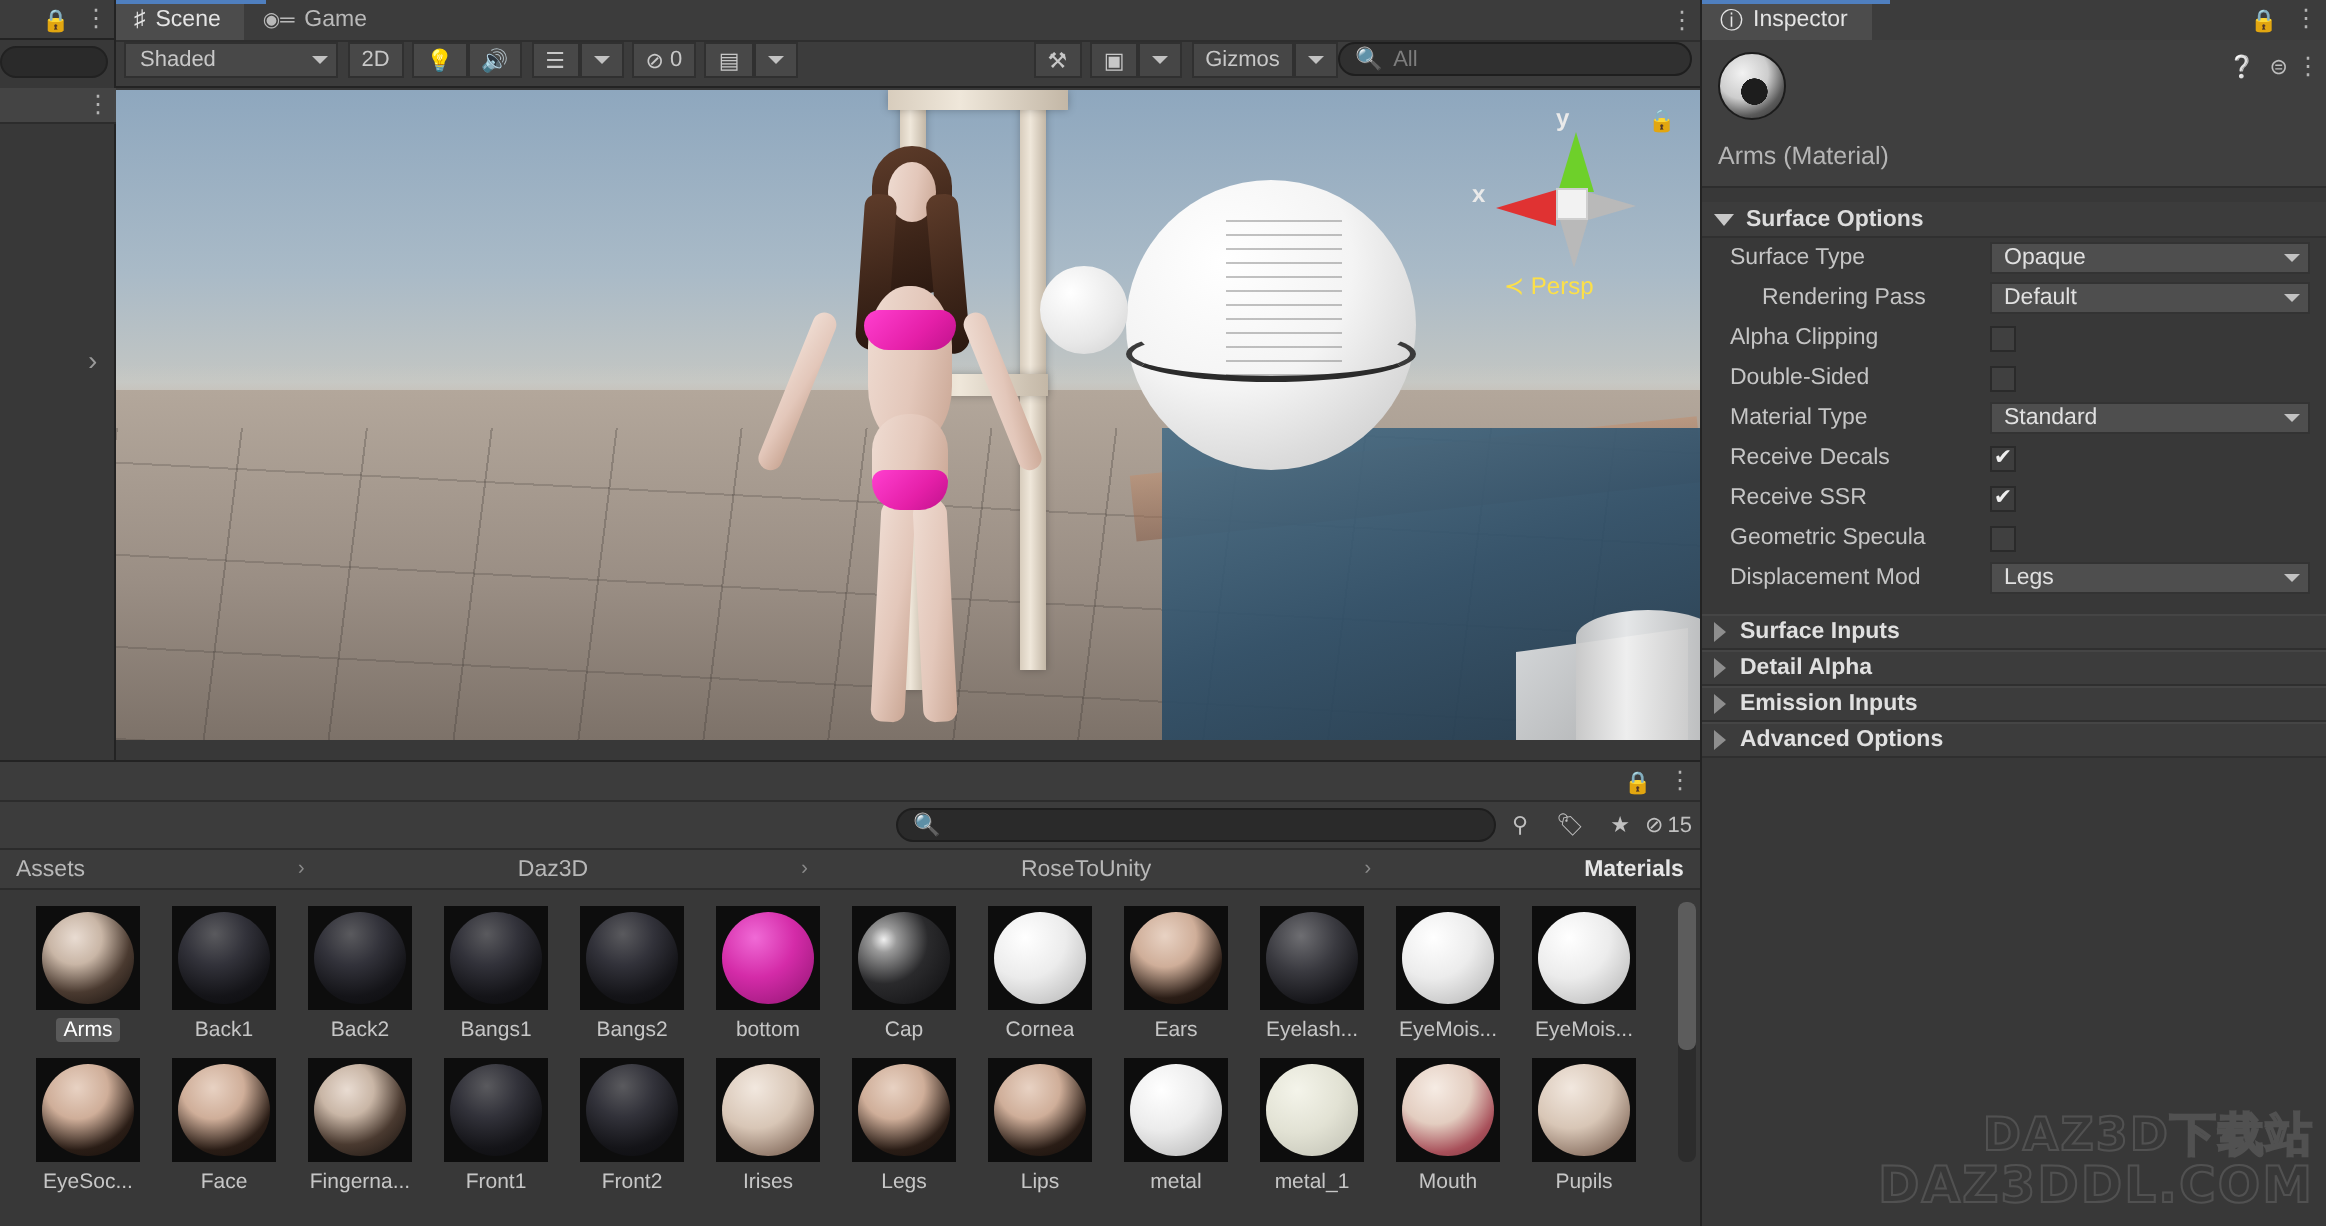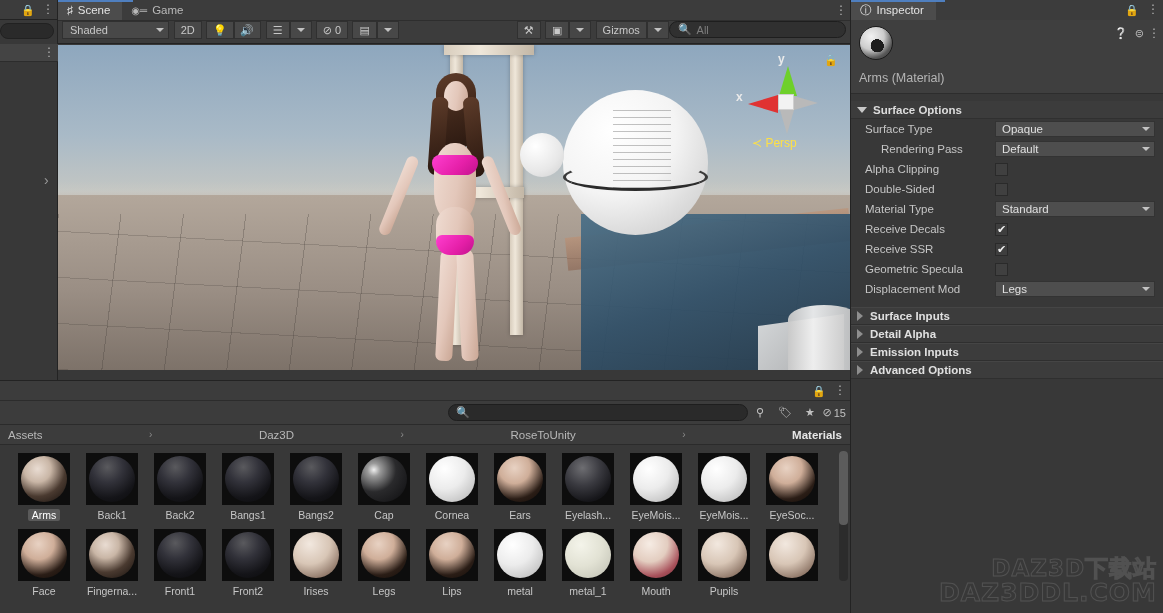--- a/index.html
+++ b/index.html
@@ -441,20 +441,26 @@
             <div class="asset-label">Bangs1</div>
           </div>
           <div class="asset">
             <div class="thumb">
               <div class="ball" style="background: radial-gradient(circle at 40% 24%, rgb(90, 90, 94) 0%, rgb(50, 50, 58) 35%, rgb(20, 20, 24) 70%, rgb(10, 10, 12) 100%);"></div>
             </div>
             <div class="asset-label">Bangs2</div>
           </div>
           <div class="asset">
             <div class="thumb">
+              <div class="ball" style="background: radial-gradient(circle at 36% 28%, rgb(240, 106, 214) 0%, rgb(212, 43, 168) 45%, rgb(142, 20, 112) 100%);"></div>
+            </div>
+            <div class="asset-label">bottom</div>
+          </div>
+          <div class="asset">
+            <div class="thumb">
               <div class="ball" style="background: radial-gradient(circle at 28% 30%, rgb(240, 240, 240) 0%, rgb(154, 154, 154) 14%, rgb(42, 42, 44) 48%, rgb(12, 12, 14) 100%);"></div>
             </div>
             <div class="asset-label">Cap</div>
           </div>
           <div class="asset">
             <div class="thumb">
               <div class="ball" style="background: radial-gradient(circle at 34% 28%, rgb(255, 255, 255) 0%, rgb(236, 236, 236) 45%, rgb(200, 200, 200) 78%, rgb(168, 168, 168) 100%);"></div>
             </div>
             <div class="asset-label">Cornea</div>
           </div>

